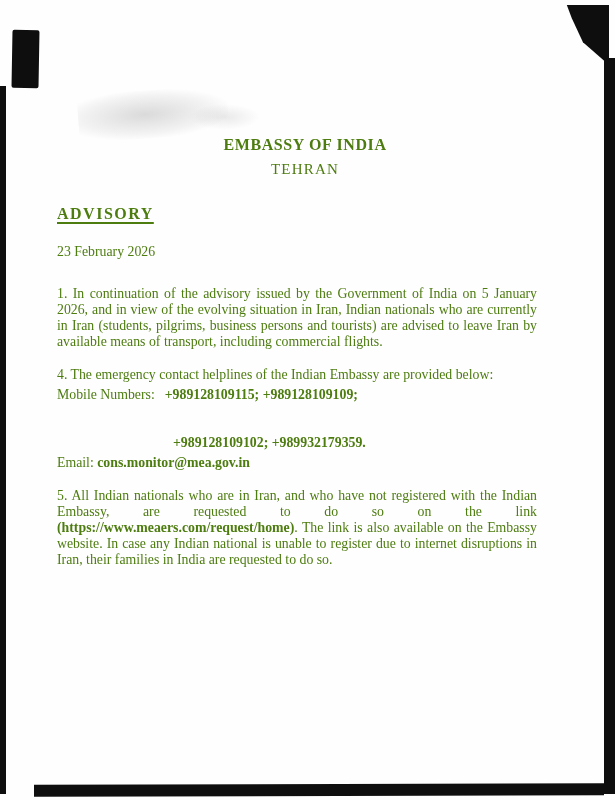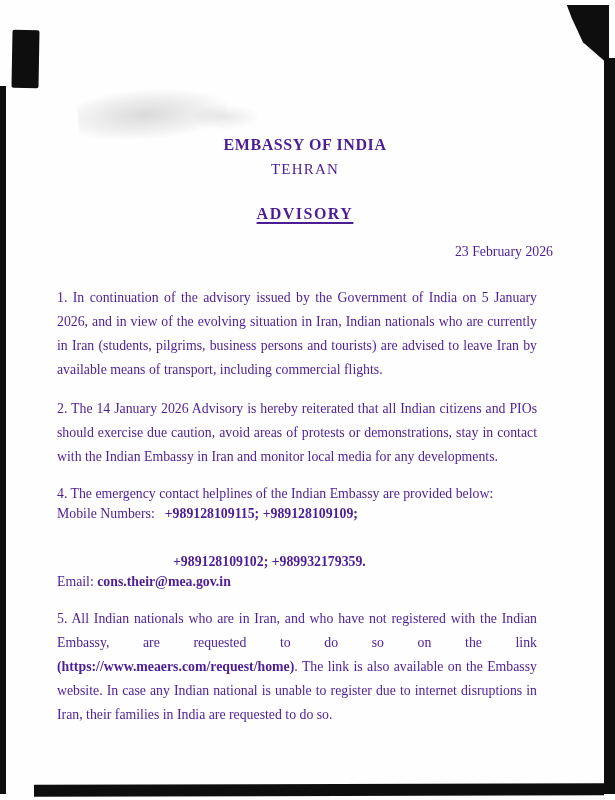--- a/index.html
+++ b/index.html
@@ -8,21 +8,21 @@
     height: 800px;
     background: #f4f4f2;
     font-family: "Liberation Serif", serif;
     position: relative;
     overflow: hidden;
   }
   .page {
     position: absolute;
     inset: 0;
     background: #fefefe;
-    color: #4c1d95;
+    color: #4d7c0f;
   }
   .content {
     position: absolute;
     top: 136px;
     left: 57px;
     right: 62px;
   }
   .org {
     text-align: center;
     font-weight: bold;
@@ -30,37 +30,35 @@
     letter-spacing: 0.6px;
     margin: 0 0 7px 0;
   }
   .city {
     text-align: center;
     font-size: 15px;
     letter-spacing: 1.2px;
     margin: 0 0 27px 0;
   }
   .title {
-    text-align: center;
     font-weight: bold;
     font-size: 16px;
     letter-spacing: 1.5px;
     text-decoration: underline;
     text-underline-offset: 3px;
     text-decoration-thickness: 1.5px;
     margin: 0 0 21px 0;
   }
   .date {
-    text-align: right;
     font-size: 13.8px;
     margin: 0 0 26px 0;
   }
   p.body-para {
     font-size: 13.8px;
-    line-height: 24px;
+    line-height: 16px;
     text-align: justify;
     margin: 0 16px 15px 0;
   }
   .contact-block { margin: 0 0 15px 0; }
   .contact-line {
     font-size: 13.8px;
     line-height: 20px;
     margin: 0;
   }
   .contact-line b { font-weight: bold; }
@@ -118,26 +116,25 @@
 
   <div class="content">
 
     <h1 class="org">EMBASSY OF INDIA</h1>
     <div class="city">TEHRAN</div>
     <h2 class="title">ADVISORY</h2>
     <div class="date">23 February 2026</div>
 
     <p class="body-para">1. In continuation of the advisory issued by the Government of India on 5 January 2026, and in view of the evolving situation in Iran, Indian nationals who are currently in Iran (students, pilgrims, business persons and tourists) are advised to leave Iran by available means of transport, including commercial flights.</p>
 
-    <p class="body-para">2. The 14 January 2026 Advisory is hereby reiterated that all Indian citizens and PIOs should exercise due caution, avoid areas of protests or demonstrations, stay in contact with the Indian Embassy in Iran and monitor local media for any developments.</p>
 
 
     <div class="contact-block">
       <div class="contact-line">4. The emergency contact helplines of the Indian Embassy are provided below:</div>
       <div class="contact-line"><span>Mobile Numbers:</span><span class="num-gap"></span><b>+989128109115; +989128109109;</b></div>
       <div class="contact-line indent"><b>+989128109102; +989932179359.</b></div>
-      <div class="contact-line"><span>Email:</span> <b>cons.their@mea.gov.in</b></div>
+      <div class="contact-line"><span>Email:</span> <b>cons.monitor@mea.gov.in</b></div>
     </div>
 
     <p class="body-para"><span>5. All Indian nationals who are in Iran, and who have not registered with the Indian Embassy, are requested to do so on the link </span><span class="bold-inline">(https://www.meaers.com/request/home)</span><span>. The link is also available on the Embassy website. In case any Indian national is unable to register due to internet disruptions in Iran, their families in India are requested to do so.</span></p>
 
   </div>
 </div>
 
 </body></html>

